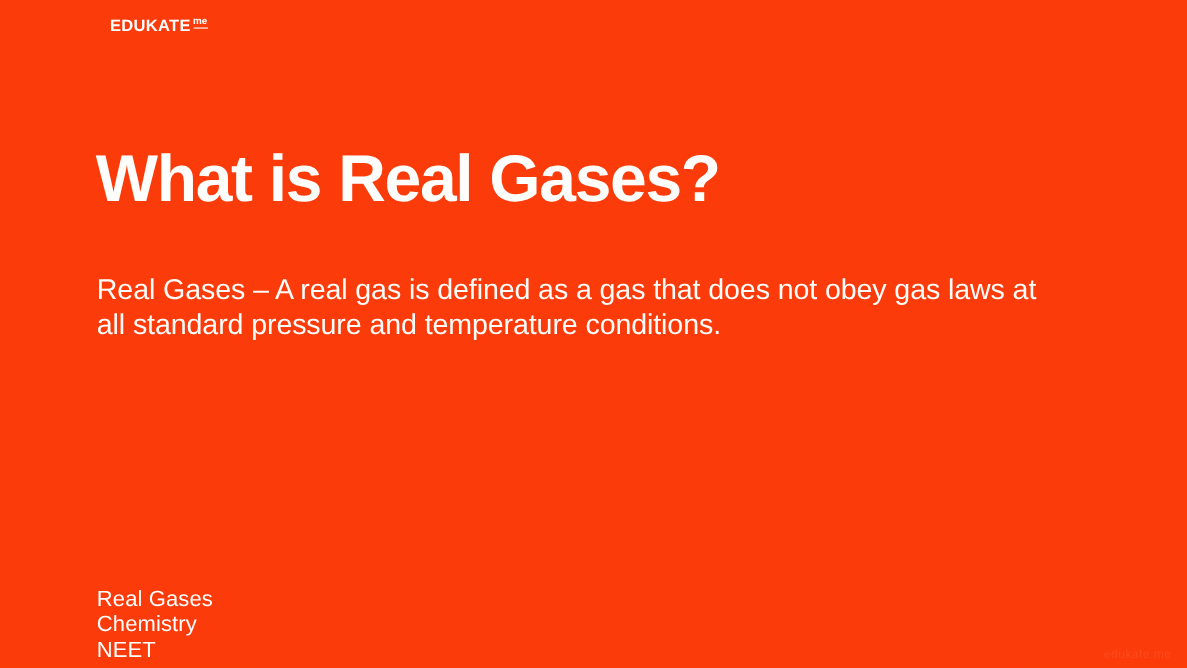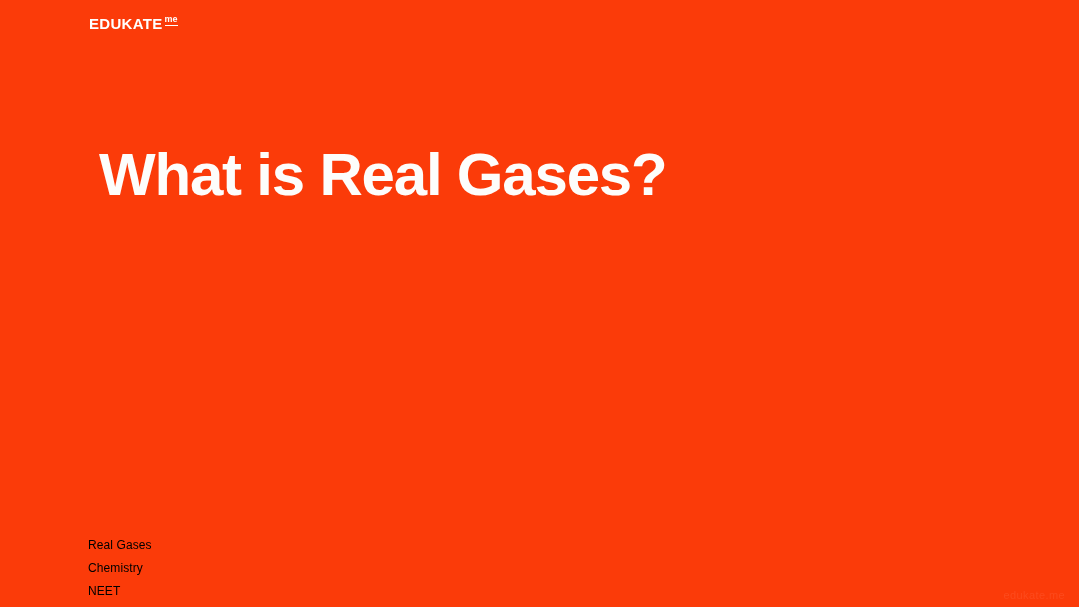--- a/index.html
+++ b/index.html
@@ -19,21 +19,21 @@
     position: relative;
     width: 1079px;
     height: 607px;
     background: #fb3b09;
     overflow: hidden;
   }
 
   
   #brand {
     position: absolute;
-    left: 89px;
+    left: 100px;
     top: 16px;
     display: flex;
     align-items: flex-start;
     line-height: 1;
     white-space: nowrap;
   }
   #brand-word {
     font-size: 15px;
     font-weight: bold;
     letter-spacing: 0.3px;
@@ -52,21 +52,21 @@
     padding-bottom: 1px;
     text-align: right;
   }
 
   
   #title {
     position: absolute;
     left: 87px;
     top: 131px;
     width: 900px;
-    margin: 12px;
+    margin: 0;
     font-size: 60px;
     font-weight: bold;
     line-height: 1.05;
     letter-spacing: -1.2px;
     color: #fdfdfb;
   }
 
   
   #body-text {
     position: absolute;
@@ -84,23 +84,23 @@
   
   #footer-tags {
     position: absolute;
     left: 88px;
     top: 534px;
     margin: 0;
     padding: 0;
     list-style: none;
   }
   #footer-tags li {
-    font-size: 12px;
+    font-size: 20px;
     line-height: 23px;
-    color: #000000;
+    color: #ffffff;
     letter-spacing: 0.1px;
   }
 
   
   #watermark {
     position: absolute;
     right: 14px;
     bottom: 6px;
     font-size: 11px;
     letter-spacing: 0.4px;
@@ -114,20 +114,21 @@
 
 <div id="slide">
 
   <div id="brand">
     <span id="brand-word">EDUKATE</span>
     <span id="brand-sup">me</span>
   </div>
 
   <h1 id="title">What is Real Gases?</h1>
 
+  <p id="body-text">Real Gases – A real gas is defined as a gas that does not obey gas laws at all standard pressure and temperature conditions.</p>
 
   <ul id="footer-tags">
     <li>Real Gases</li>
     <li>Chemistry</li>
     <li>NEET</li>
   </ul>
 
   <div id="watermark">edukate.me</div>
 
 </div>

